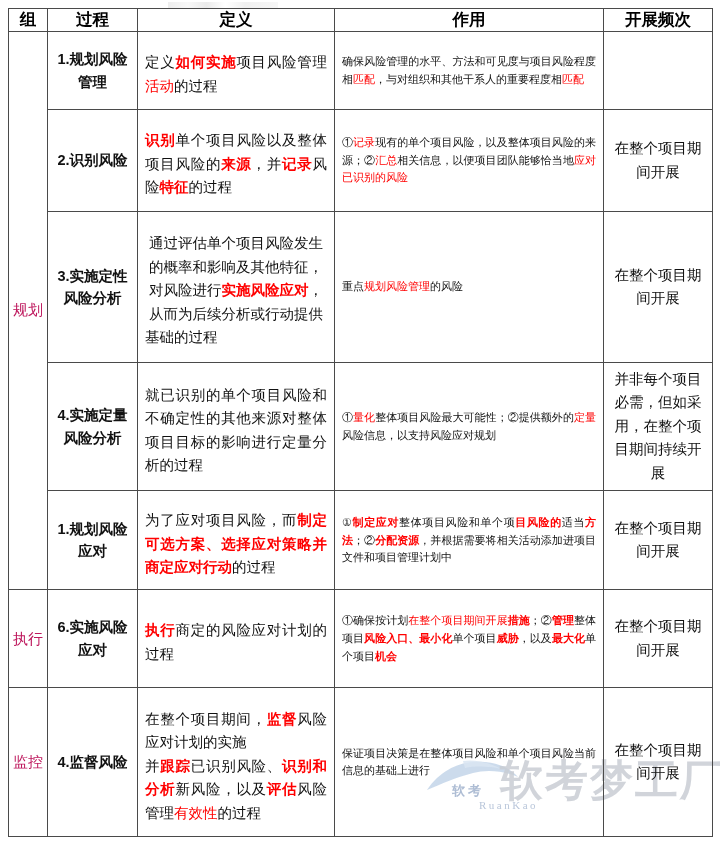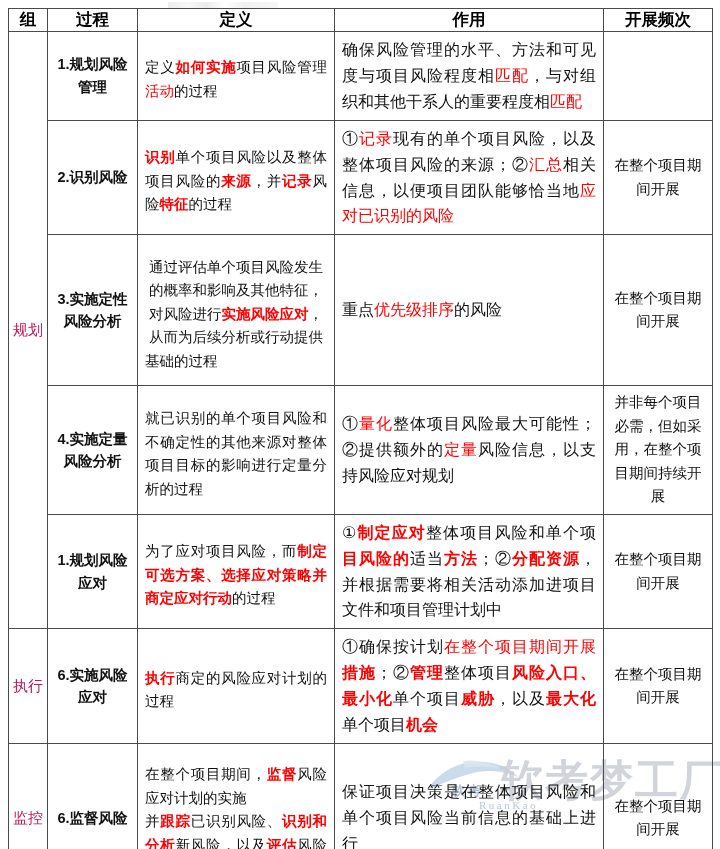--- a/index.html
+++ b/index.html
@@ -143,21 +143,21 @@
   td.process-cell .cell { padding: 4px 3px; }
   td.def-cell {
     font-size: 14.5px;
     line-height: 1.62;
     color: #111;
     text-align: justify;
     text-align-last: left;
   }
   td.def-cell .cell { padding: 5px 7px; margin-top: 8px; }
   td.role-cell {
-    font-size: 16px;
+    font-size: 11px;
     line-height: 1.62;
     color: #111;
     text-align: justify;
     text-align-last: left;
   }
   td.role-cell .cell { padding: 5px 7px; }
   td.freq-cell {
     text-align: center;
     font-size: 14.5px;
     line-height: 1.62;
@@ -246,21 +246,21 @@
           </td>
         </tr>
         <tr class="row3">
           <td class="process-cell">
             <div class="cell">3.实施定性风险分析</div>
           </td>
           <td class="def-cell">
             <div class="cell">通过评估单个项目风险发生的概率和影响及其他特征，对风险进行<span class="rb">实施风险应对</span>，从而为后续分析或行动提供基础的过程</div>
           </td>
           <td class="role-cell">
-            <div class="cell">重点<span class="r">优先级排序</span>的风险</div>
+            <div class="cell">重点<span class="r">规划风险管理</span>的风险</div>
           </td>
           <td class="freq-cell">
             <div class="cell">在整个项目期间开展</div>
           </td>
         </tr>
         <tr class="row4">
           <td class="process-cell">
             <div class="cell">4.实施定量风险分析</div>
           </td>
           <td class="def-cell">
@@ -302,21 +302,21 @@
           </td>
           <td class="freq-cell">
             <div class="cell">在整个项目期间开展</div>
           </td>
         </tr>
         <tr class="row7">
           <td class="group-cell" rowspan="1">
             <div class="cell">监控</div>
           </td>
           <td class="process-cell">
-            <div class="cell">6.监督风险</div>
+            <div class="cell">4.监督风险</div>
           </td>
           <td class="def-cell">
             <div class="cell">在整个项目期间，<span class="rb">监督</span>风险应对计划的实施<br>并<span class="rb">跟踪</span>已识别风险、<span class="rb">识别和分析</span>新风险，以及<span class="rb">评估</span>风险管理<span class="r">有效性</span>的过程</div>
           </td>
           <td class="role-cell">
             <div class="cell">保证项目决策是在整体项目风险和单个项目风险当前信息的基础上进行</div>
           </td>
           <td class="freq-cell">
             <div class="cell">在整个项目期间开展</div>
           </td>

